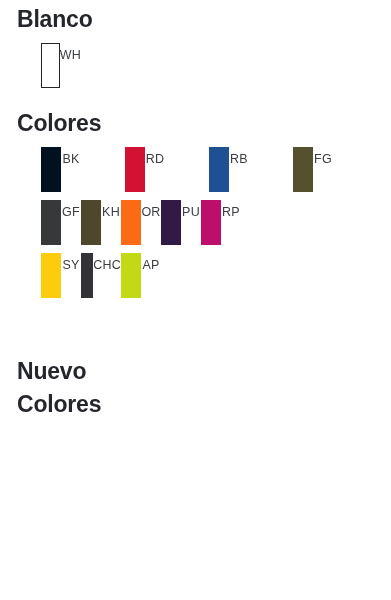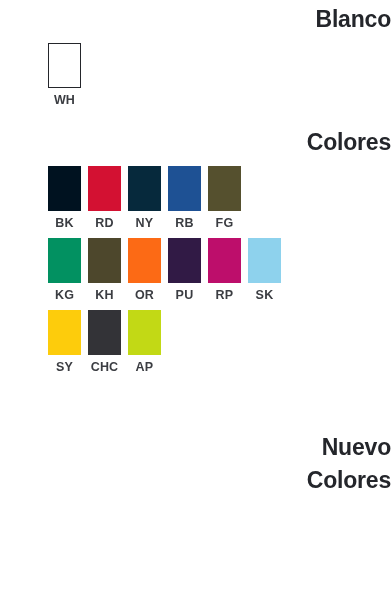--- a/index.html
+++ b/index.html
@@ -23,39 +23,37 @@
   .section {
     position: relative;
   }
   .section-title {
     font-size: 21px;
     font-weight: bold;
     color: #24262b;
     letter-spacing: -0.2px;
     margin: 0;
     padding: 0 0 0 17px;
-    text-align: right;
   }
   .section-title.big {
     font-size: 23px;
   }
   .swatch-grid {
     padding-left: 41px;
     padding-right: 8px;
     display: flex;
     flex-wrap: wrap;
     gap: 0px;
   }
   .swatch-cell {
     width: 40px;
     box-sizing: border-box;
     display: flex;
-    flex-direction: column;
-    align-items: flex-end;
-    font-weight: bold;
+    flex-direction: row;
+    align-items: flex-start;
   }
   .swatch-chip {
     width: 33px;
     height: 45px;
     display: block;
     box-sizing: border-box;
   }
   .swatch-chip.bordered {
     border: 1.5px solid #24262b;
     background: #ffffff;
@@ -112,66 +110,58 @@
       <div class="section-title big">Blanco</div>
       <div class="swatch-grid" style="margin-top: 10px;">
         <div class="swatch-cell">
           <div class="swatch-chip bordered"></div>
           <div class="swatch-label">WH</div>
         </div>
       </div>
     </div>
     <div class="section" style="padding-top: 22px;">
       <div class="section-title big">Colores</div>
-      <div class="swatch-grid" style="margin-top: 10px;">
+      <div class="swatch-grid" style="margin-top: 10px; gap: 44px;">
         <div class="swatch-cell">
           <div class="swatch-chip" style="background: rgb(0, 18, 32);"></div>
           <div class="swatch-label">BK</div>
         </div>
         <div class="swatch-cell">
           <div class="swatch-chip" style="background: rgb(211, 17, 50);"></div>
           <div class="swatch-label">RD</div>
-        </div>
-        <div class="swatch-cell">
-          <div class="swatch-chip" style="background: rgb(6, 41, 60);"></div>
-          <div class="swatch-label">NY</div>
         </div>
         <div class="swatch-cell">
           <div class="swatch-chip" style="background: rgb(30, 81, 148);"></div>
           <div class="swatch-label">RB</div>
         </div>
         <div class="swatch-cell">
           <div class="swatch-chip" style="background: rgb(85, 80, 46);"></div>
           <div class="swatch-label">FG</div>
         </div>
       </div>
       <div class="swatch-grid" style="margin-top: 8px;">
         <div class="swatch-cell">
-          <div class="swatch-chip" style="background: rgb(2, 145, 97);"></div>
-          <div class="swatch-label">KG</div>
+          <div class="swatch-chip" style="background: rgb(54, 56, 58);"></div>
+          <div class="swatch-label">GF</div>
         </div>
         <div class="swatch-cell">
           <div class="swatch-chip" style="background: rgb(77, 71, 44);"></div>
           <div class="swatch-label">KH</div>
         </div>
         <div class="swatch-cell">
           <div class="swatch-chip" style="background: rgb(252, 106, 21);"></div>
           <div class="swatch-label">OR</div>
         </div>
         <div class="swatch-cell">
           <div class="swatch-chip" style="background: rgb(49, 26, 69);"></div>
           <div class="swatch-label">PU</div>
         </div>
         <div class="swatch-cell">
           <div class="swatch-chip" style="background: rgb(189, 14, 107);"></div>
           <div class="swatch-label">RP</div>
-        </div>
-        <div class="swatch-cell">
-          <div class="swatch-chip" style="background: rgb(142, 210, 237);"></div>
-          <div class="swatch-label">SK</div>
         </div>
       </div>
       <div class="swatch-grid" style="margin-top: 8px;">
         <div class="swatch-cell">
           <div class="swatch-chip" style="background: rgb(253, 204, 12);"></div>
           <div class="swatch-label">SY</div>
         </div>
         <div class="swatch-cell">
           <div class="swatch-chip" style="background: rgb(51, 51, 55);"></div>
           <div class="swatch-label">CHC</div>

